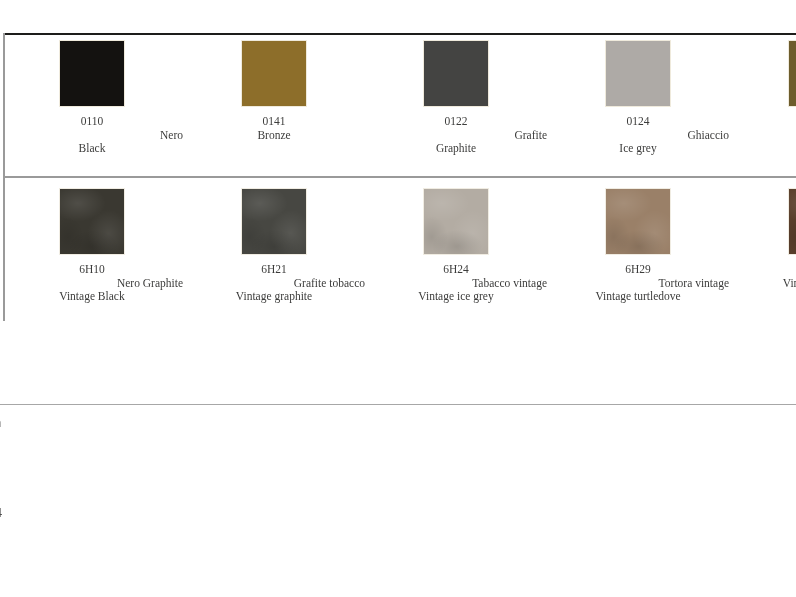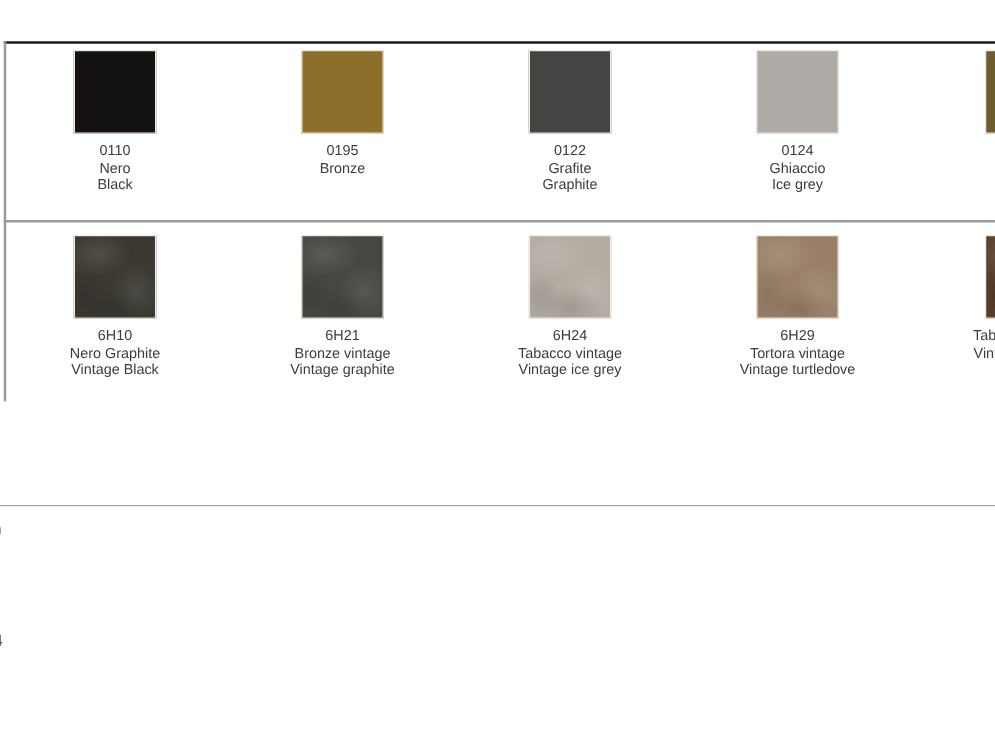--- a/index.html
+++ b/index.html
@@ -85,26 +85,28 @@
   .row-2 .swatch-chip {
     border: 1px solid #f0ece2;
   }
 
   .swatch-caption {
     margin-top: 8px;
     line-height: 13.5px;
     font-size: 11.5px;
     color: #3c3c3b;
     white-space: nowrap;
+    font-family: Liberation Serif, serif;
   }
   .swatch-code {
     display: block;
   }
   .swatch-name-it {
     display: block;
+    text-align: right;
   }
   .swatch-name-en {
     display: block;
   }
 
   
   .swatch-cell.c4 .swatch-chip {
     margin: 0 0 0 59px;
   }
   .swatch-cell.c4 .swatch-caption {
@@ -144,21 +146,21 @@
     <div class="swatch-caption">
       <span class="swatch-code">0110</span>
       <span class="swatch-name-it">Nero</span>
       <span class="swatch-name-en">Black</span>
     </div>
   </div>
 
   <div class="swatch-cell c1">
     <span class="swatch-chip" style="background: rgb(141, 110, 42);"></span>
     <div class="swatch-caption">
-      <span class="swatch-code">0195</span>
+      <span class="swatch-code">0141</span>
       <span class="swatch-name-en">Bronze</span>
     </div>
   </div>
 
   <div class="swatch-cell c2">
     <span class="swatch-chip" style="background: rgb(68, 68, 66);"></span>
     <div class="swatch-caption">
       <span class="swatch-code">0122</span>
       <span class="swatch-name-it">Grafite</span>
       <span class="swatch-name-en">Graphite</span>
@@ -193,21 +195,21 @@
       <span class="swatch-code">6H10</span>
       <span class="swatch-name-it">Nero Graphite</span>
       <span class="swatch-name-en">Vintage Black</span>
     </div>
   </div>
 
   <div class="swatch-cell c1">
     <span class="swatch-chip" style="background: radial-gradient(70% 45% at 28% 22%, rgba(255, 255, 255, 0.11), rgba(255, 255, 255, 0) 62%), radial-gradient(55% 60% at 76% 68%, rgba(255, 255, 255, 0.09), rgba(255, 255, 255, 0) 60%), radial-gradient(60% 38% at 52% 88%, rgba(0, 0, 0, 0.12), rgba(0, 0, 0, 0) 66%), radial-gradient(40% 50% at 12% 74%, rgba(0, 0, 0, 0.1), rgba(0, 0, 0, 0) 64%), rgb(71, 71, 66);"></span>
     <div class="swatch-caption">
       <span class="swatch-code">6H21</span>
-      <span class="swatch-name-it">Bronze vintage</span>
+      <span class="swatch-name-it">Grafite tobacco</span>
       <span class="swatch-name-en">Vintage graphite</span>
     </div>
   </div>
 
   <div class="swatch-cell c2">
     <span class="swatch-chip" style="background: radial-gradient(70% 45% at 28% 22%, rgba(255, 255, 255, 0.11), rgba(255, 255, 255, 0) 62%), radial-gradient(55% 60% at 76% 68%, rgba(255, 255, 255, 0.09), rgba(255, 255, 255, 0) 60%), radial-gradient(60% 38% at 52% 88%, rgba(0, 0, 0, 0.12), rgba(0, 0, 0, 0) 66%), radial-gradient(40% 50% at 12% 74%, rgba(0, 0, 0, 0.1), rgba(0, 0, 0, 0) 64%), rgb(179, 172, 163);"></span>
     <div class="swatch-caption">
       <span class="swatch-code">6H24</span>
       <span class="swatch-name-it">Tabacco vintage</span>
       <span class="swatch-name-en">Vintage ice grey</span>

